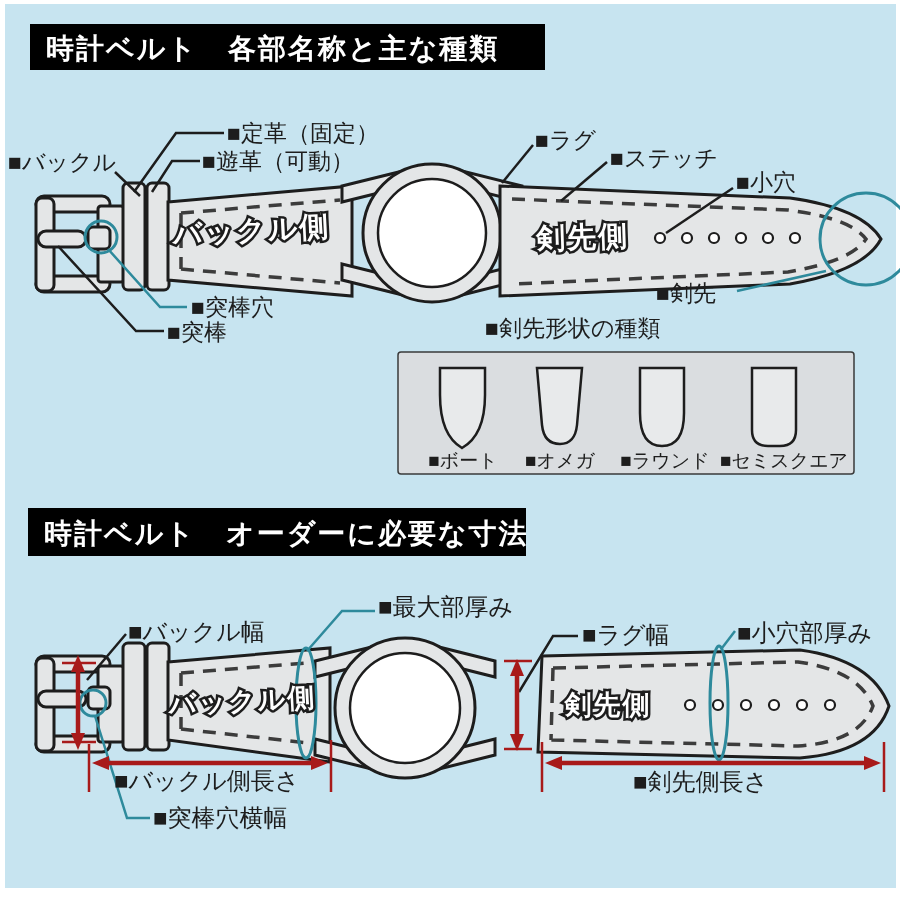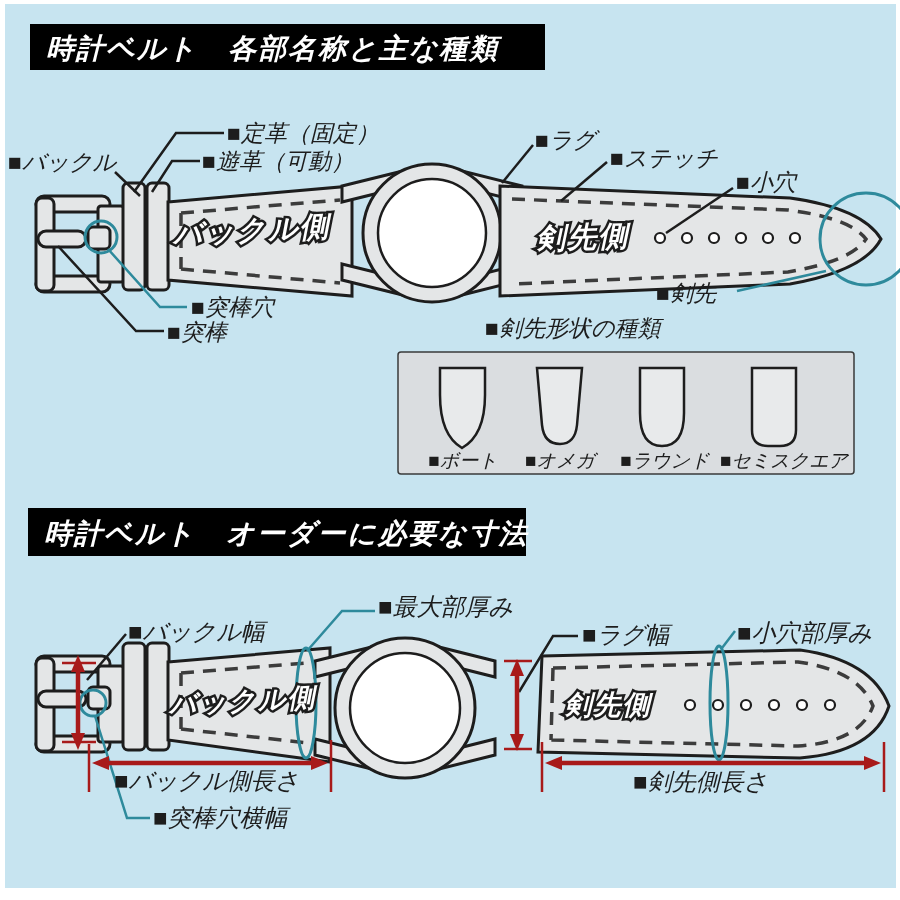--- a/index.html
+++ b/index.html
@@ -1,17 +1,17 @@
 <!DOCTYPE html>
 <html><head>
 <meta charset="utf-8">
 <style>
   html,body{margin:0;padding:0;background:#ffffff;}
   .frame{position:relative;width:900px;height:900px;background:#ffffff;overflow:hidden;
-         font-family:"Liberation Sans",sans-serif;font-style:italic;}
+         font-family:"Liberation Sans",sans-serif;}
   svg{position:absolute;left:0;top:0;}
   text{font-family:"Liberation Sans",sans-serif;fill:#1d1d1d;}
   .title-text{fill:#ffffff;font-size:28px;font-weight:bold;letter-spacing:2px;}
   .lbl{font-size:23px;}
   .lbl2{font-size:24px;}
   .shape-lbl{font-size:19px;text-anchor:middle;}
   .strap-word{font-size:29px;font-weight:bold;fill:#ffffff;stroke:#1d1d1d;stroke-width:5px;
               paint-order:stroke;letter-spacing:2px;text-anchor:middle;}
   .gray{fill:#e4e6e7;stroke:#1d1d1d;stroke-width:3px;}
   .gray2{fill:#e8eaeb;stroke:#1d1d1d;stroke-width:2.5px;}

